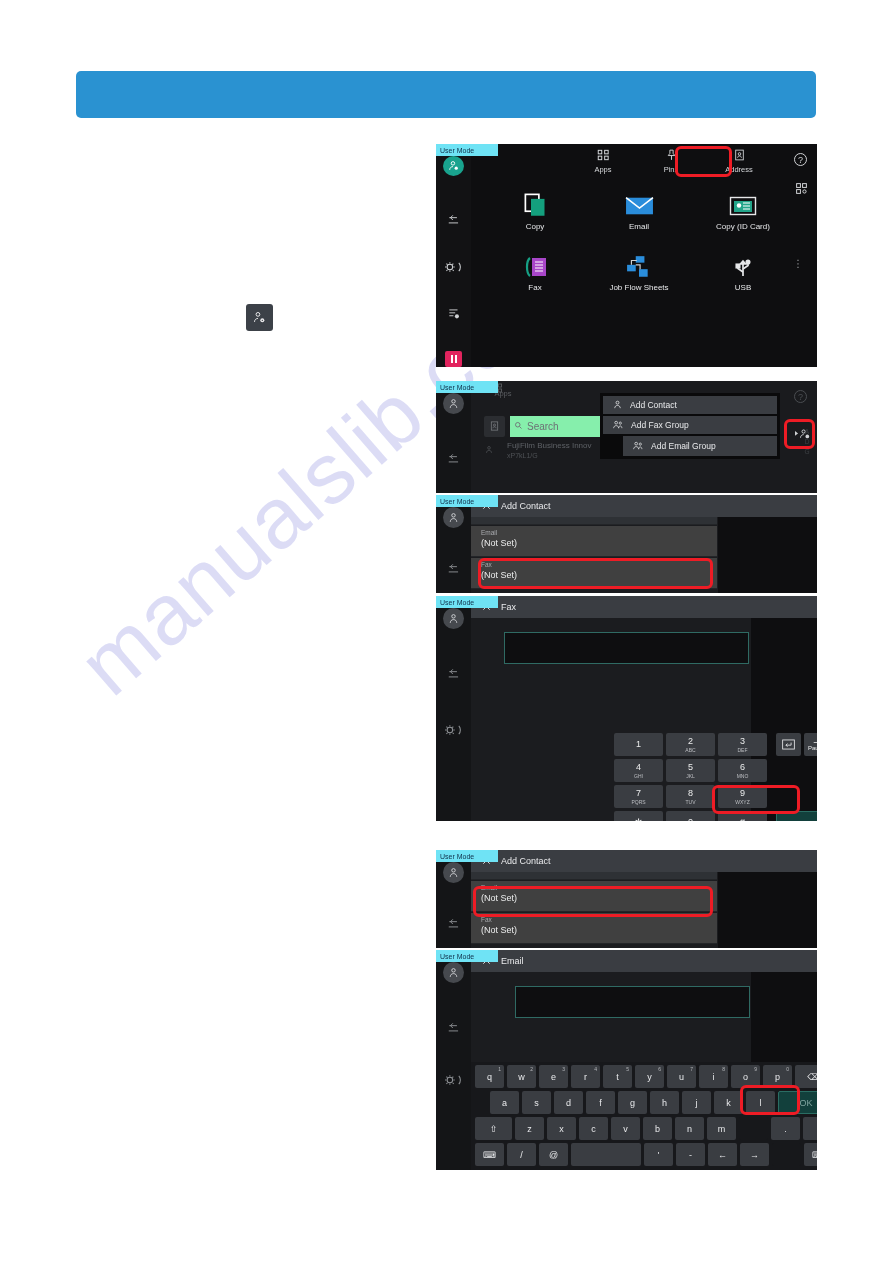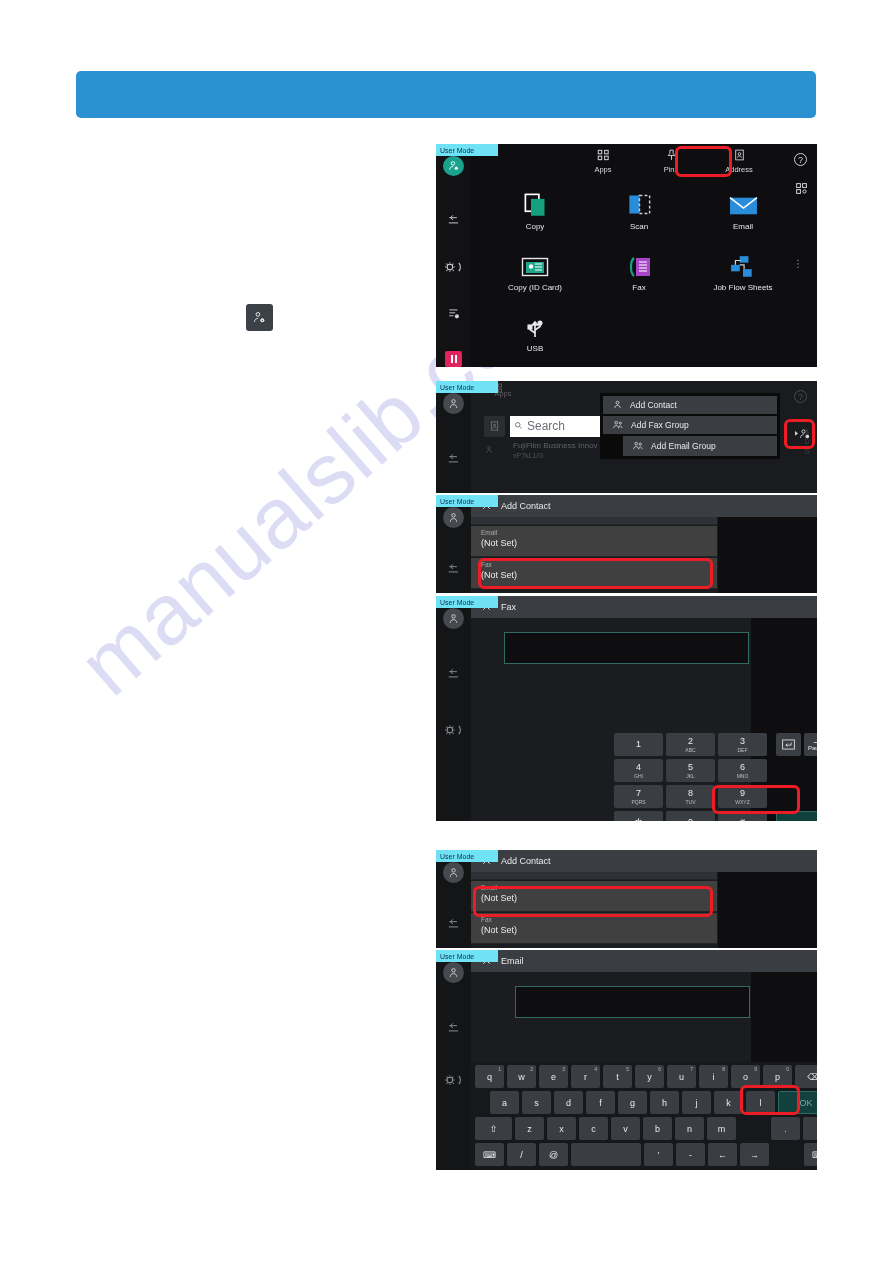--- a/index.html
+++ b/index.html
@@ -133,22 +133,22 @@
   .dots3 { position:absolute; right:14px; top:118px; color:#9b9da1; font-size:10px; line-height:3px;}
 
   
   #p2 { left: 436px; top: 381px; width: 381px; height: 112px; }
   #p2 .dim { position:absolute; inset:0; background:#1a1b1e; }
   .searchrow {
     position:absolute; left:48px; top:34px; width:160px; height:22px;
     display:flex; align-items:center; gap:5px;
   }
   .sq-btn { width:21px;height:21px;background:#2b2d31;border-radius:2px;display:flex;align-items:center;justify-content:center;}
-  .searchbox { flex:1; height:21px; background:#ffffff; display:flex; align-items:center; gap:4px; padding-left:4px; color:#6d7075; font-size:12px;}
-  .contactrow { position:absolute; left:48px; top:60px; width:165px; color:#5e6166; font-size:8px; display:flex; gap:19px; align-items:center;}
+  .searchbox { flex:1; height:21px; background:#86efac; display:flex; align-items:center; gap:4px; padding-left:4px; color:#6d7075; font-size:10px;}
+  .contactrow { position:absolute; left:48px; top:60px; width:165px; color:#5e6166; font-size:8px; display:flex; gap:13px; align-items:center;}
   .contactrow .nm { line-height:10px; }
   .contactrow .sub { font-size:7px; color:#4e5155; }
   .ctxmenu {
     position:absolute; left:164px; top:12px; width:180px;
     background:#0a0a0b; border:3px solid #0a0a0b; z-index: 20;
   }
   .ctxmenu .mi {
     height:20px; background:#3a3d42; color:#e9eaec; font-size:8.5px;
     display:flex; align-items:center; gap:7px; padding-left:9px;
     border-bottom:2px solid #0a0a0b;
@@ -323,29 +323,20 @@
         <span class="ic">
           <svg width="27" height="27" viewBox="0 0 24 24" fill="none">
             <rect x="3" y="3" width="12" height="15" stroke="#fff" stroke-width="1.5"></rect>
             <rect x="8" y="7" width="12" height="15" fill="#14a07e"></rect>
           </svg>
         </span>
         <span class="lbl">Copy</span>
       </div>
       <div class="appcell">
         <span class="ic">
-          <svg width="27" height="27" viewBox="0 0 24 24" fill="none">
-            <rect x="3" y="4" width="9" height="16" fill="#2a8ddb"></rect>
-            <rect x="12" y="4" width="9" height="16" stroke="#cfd1d4" stroke-width="1.3" stroke-dasharray="2.5 2"></rect>
-          </svg>
-        </span>
-        <span class="lbl">Scan</span>
-      </div>
-      <div class="appcell">
-        <span class="ic">
           <svg width="29" height="24" viewBox="0 0 28 20" fill="none">
             <rect x="1" y="2" width="26" height="16" fill="#2a8ddb"></rect>
             <path d="M1 2l13 10L27 2" stroke="#ffffff" stroke-width="1.6" fill="none"></path>
           </svg>
         </span>
         <span class="lbl">Email</span>
       </div>
 
       <div class="appcell">
         <span class="ic">

